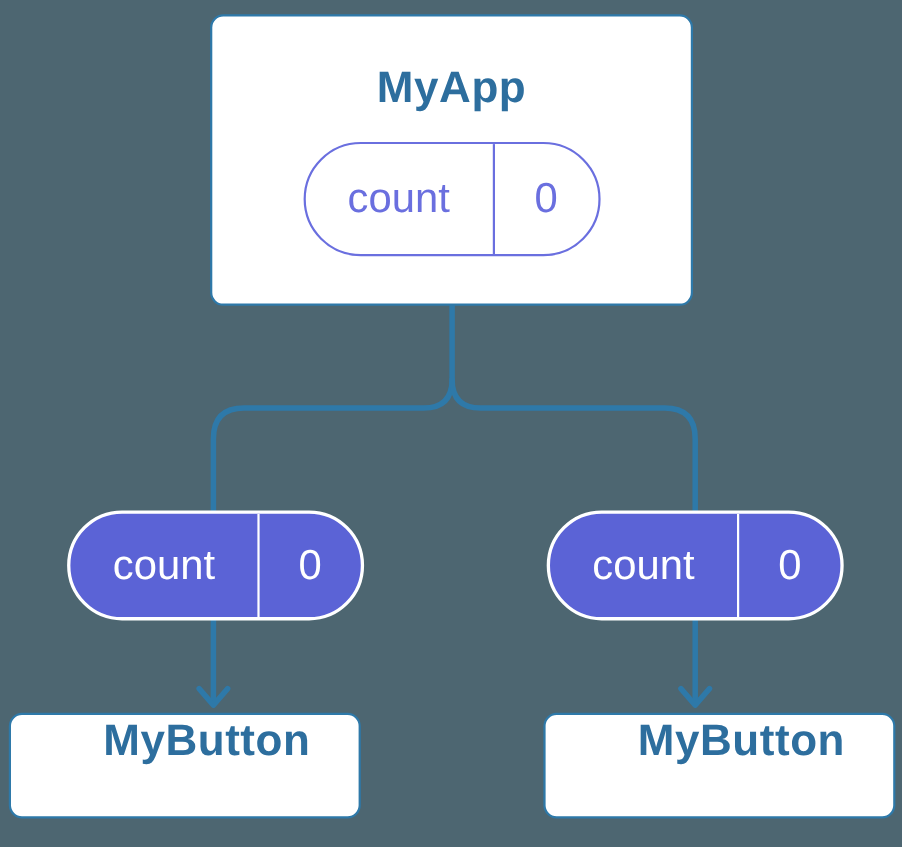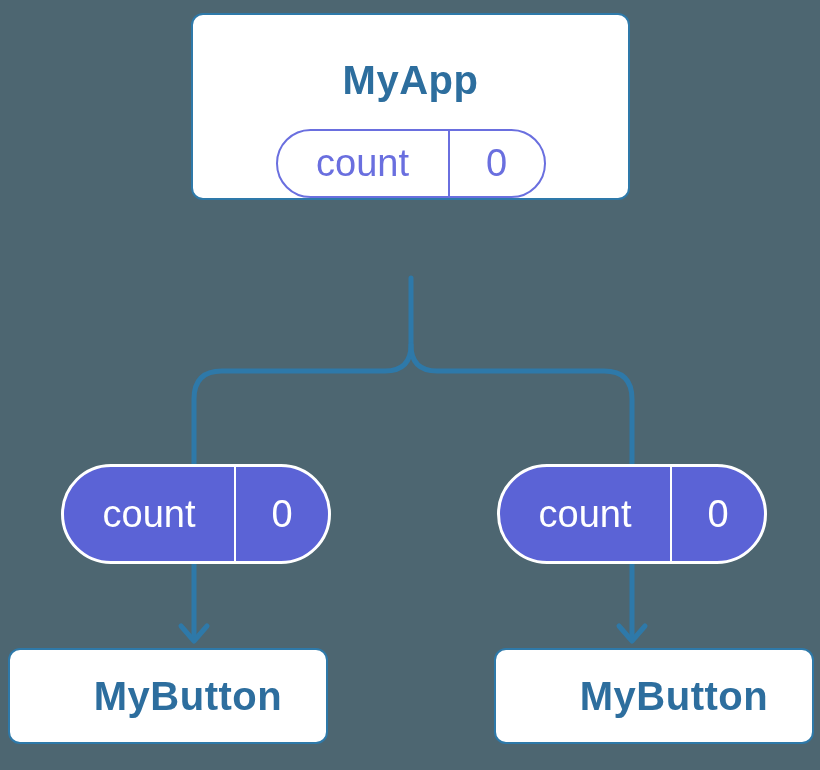--- a/index.html
+++ b/index.html
@@ -39,27 +39,26 @@
     position: absolute;
     background: var(--card-bg);
     border: 2px solid var(--card-border);
     border-radius: 12px;
     display: flex;
     flex-direction: column;
     align-items: center;
   }
   .card-root {
     left: 191px; top: 13px;
-    width: 439px; height: 187px;
+    width: 439px; height: 265px;
     padding-top: 42px;
   }
   .card-leaf {
     width: 320px; height: 96px;
     top: 648px;
-    justify-content: center;
     padding-left: 40px;
   }
   .card-leaf-left  { left: 8px; }
   .card-leaf-right { left: 494px; }
   .component-title {
     font-size: 40px;
     font-weight: 700;
     line-height: 46px;
     color: var(--card-text);
     letter-spacing: 0.5px;

